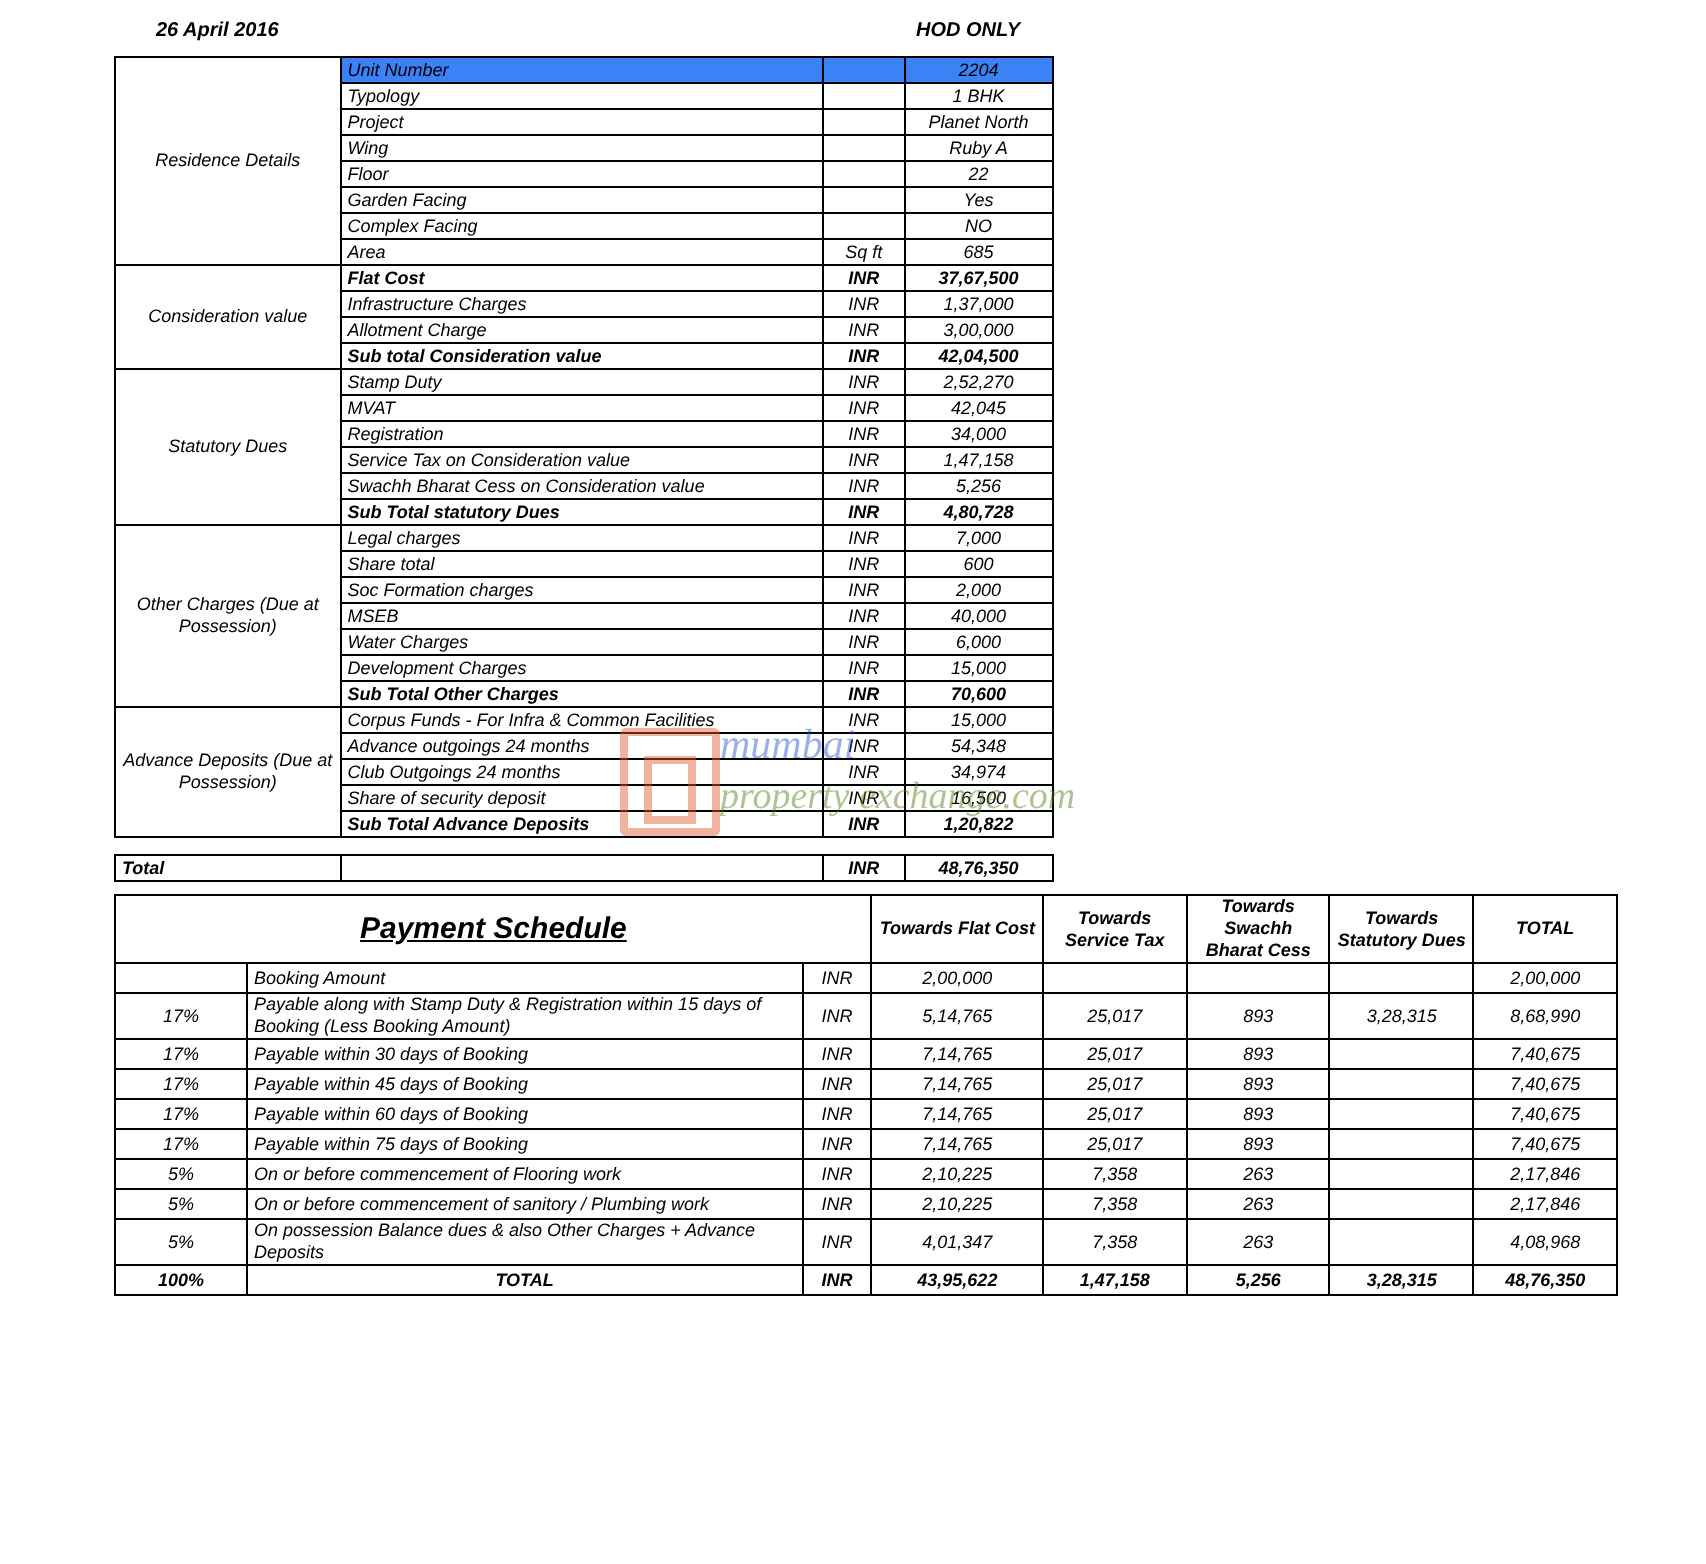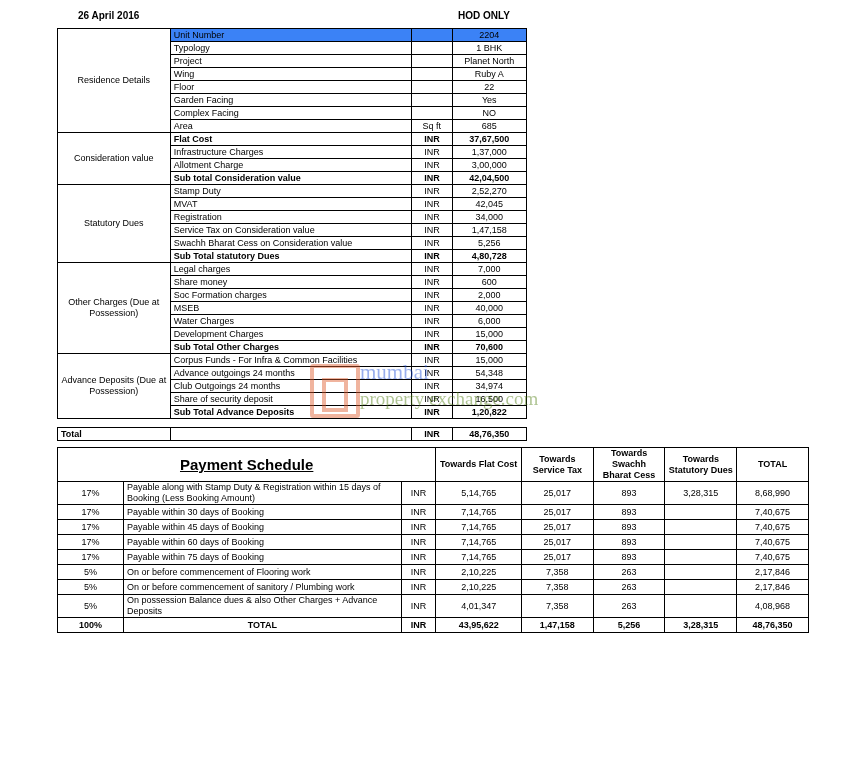--- a/index.html
+++ b/index.html
@@ -5,21 +5,21 @@
   html,body{margin:0;padding:0;}
   body{
     width:853px;height:782px;
     background:#ffffff;
     font-family:"Liberation Sans", sans-serif;
     font-size:9px;
     color:#000;
     position:relative;
     overflow:hidden;
   }
-  .sheet{position:relative;width:853px;height:580px;}
+  .sheet{position:relative;width:853px;height:580px;font-style:italic;}
 
   
   .hdr{position:absolute;top:10px;left:0;width:853px;height:14px;}
   .hdr .date{position:absolute;left:78px;top:0;font-weight:bold;font-size:10px;}
   .hdr .hod{position:absolute;left:458px;top:0;font-weight:bold;font-size:10px;}
 
   table{border-collapse:collapse;}
   td{
     border:1px solid #000;
     padding:0 3px;
@@ -194,21 +194,21 @@
         <td class="ctr bold">4,80,728</td>
       </tr>
 
       <tr>
         <td class="group" rowspan="7">Other Charges (Due at Possession)</td>
         <td>Legal charges</td>
         <td class="ctr">INR</td>
         <td class="ctr">7,000</td>
       </tr>
       <tr>
-        <td>Share money</td>
+        <td>Share total</td>
         <td class="ctr">INR</td>
         <td class="ctr">600</td>
       </tr>
       <tr>
         <td>Soc Formation charges</td>
         <td class="ctr">INR</td>
         <td class="ctr">2,000</td>
       </tr>
       <tr>
         <td>MSEB</td>
@@ -293,20 +293,30 @@
         <td class="tall" colspan="3" style="border:1px solid #000;">
           <div class="psched-title">Payment Schedule</div>
         </td>
         <td class="head-cell">Towards Flat Cost</td>
         <td class="head-cell">Towards Service Tax</td>
         <td class="head-cell">Towards Swachh Bharat Cess</td>
         <td class="head-cell">Towards Statutory Dues</td>
         <td class="head-cell">TOTAL</td>
       </tr>
 
+      <tr>
+        <td class="ctr"></td>
+        <td>Booking Amount</td>
+        <td class="ctr">INR</td>
+        <td class="ctr">2,00,000</td>
+        <td class="ctr"></td>
+        <td class="ctr"></td>
+        <td class="ctr"></td>
+        <td class="ctr">2,00,000</td>
+      </tr>
 
       <tr>
         <td class="ctr tall2">17%</td>
         <td class="tall2">Payable along with Stamp Duty &amp; Registration within 15 days of Booking (Less Booking Amount)</td>
         <td class="ctr">INR</td>
         <td class="ctr">5,14,765</td>
         <td class="ctr">25,017</td>
         <td class="ctr">893</td>
         <td class="ctr">3,28,315</td>
         <td class="ctr">8,68,990</td>

